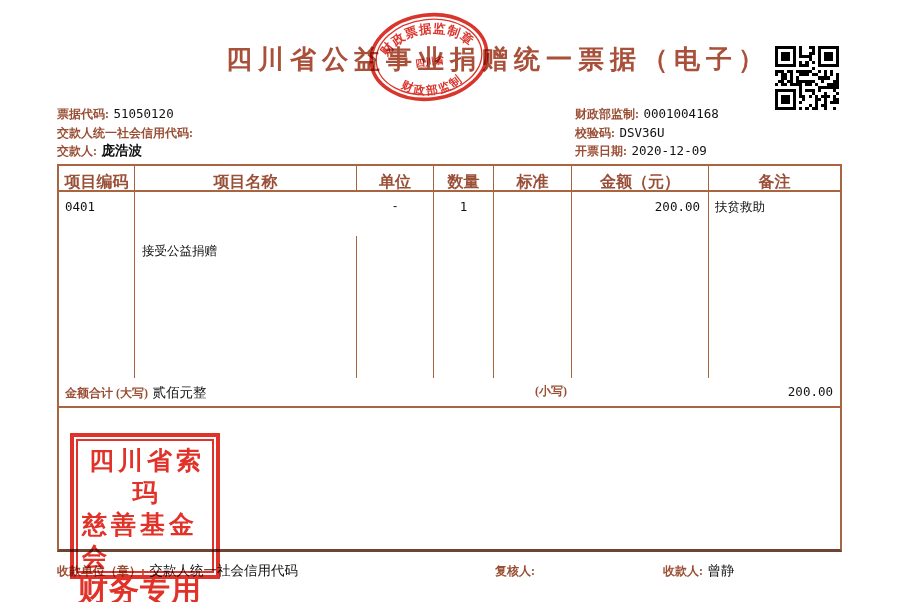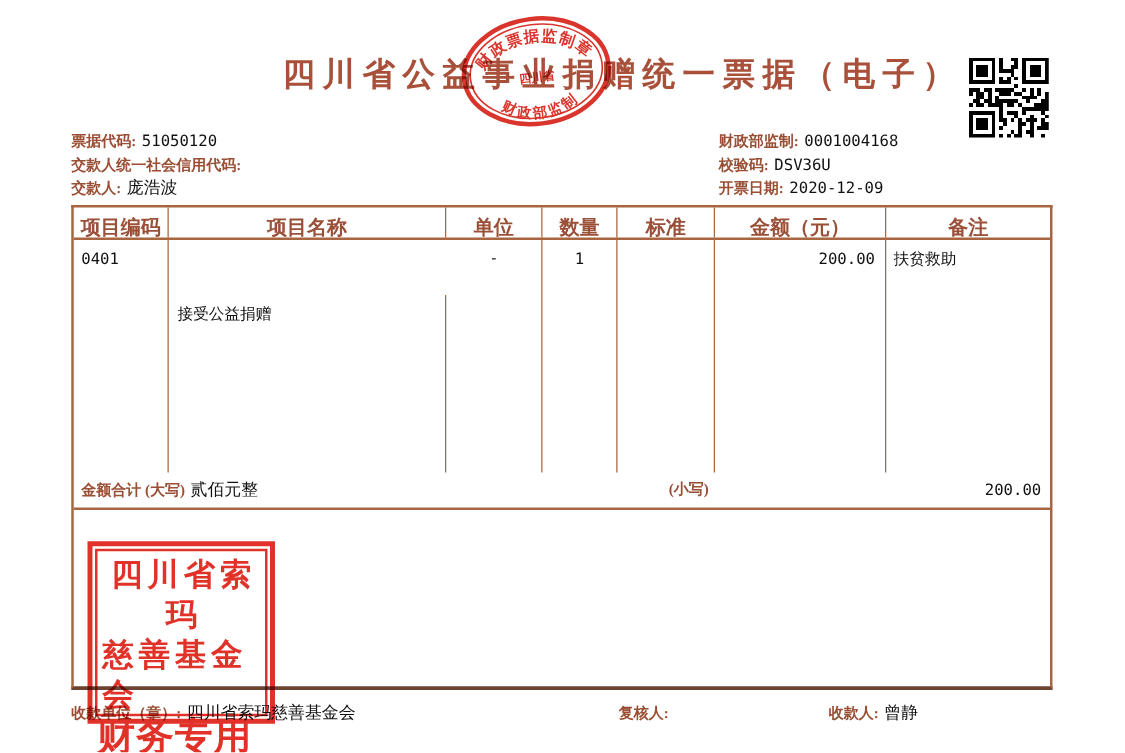--- a/index.html
+++ b/index.html
@@ -19,21 +19,21 @@
               mix-blend-mode:multiply;opacity:.92;}
 
   
   .qr{position:absolute;left:775px;top:46px;width:64px;height:64px;z-index:2;}
 
   
   .info{position:absolute;top:104px;line-height:18.5px;white-space:nowrap;}
   .info-left{left:57px;}
   .info-right{left:575px;}
   .info .row{height:18.5px;}
-  .info .val{font-size:13.5px;}
+  .info .val{font-size:13.5px;font-weight:bold;}
 
   
   .tbl{position:absolute;left:57px;top:164px;width:785px;height:388px;
        border:2px solid #a9653f;border-bottom:3px solid #6d4331;box-sizing:border-box;z-index:1;}
   .trow{display:flex;box-sizing:border-box;}
   .cell{box-sizing:border-box;border-right:1.5px solid #a9653f;overflow:hidden;}
   .cell:last-child{border-right:none;}
   .w1{width:76px;}.w2{width:222px;}.w3{width:77px;}.w4{width:60px;}.w5{width:78px;}.w6{width:137px;}.w7{flex:1;}
   .thead{height:26px;border-bottom:2px solid #a9653f;}
   .thead .cell{font-family:"Liberation Serif","DejaVu Serif",serif;font-weight:bold;color:#9a5038;
@@ -282,21 +282,21 @@
     <div class="seal-inner">
       <div class="seal-l1">四川省索玛</div>
       <div class="seal-l2">慈善基金会</div>
       <div class="seal-l3">财务专用章</div>
 
     </div>
   </div>
 
   <div class="footer-item f-payee">
     <span class="lbl">收款单位（章）:</span>
-    <span class="val">四川省索玛慈善基金会</span>
+    <span class="val">交款人统一社会信用代码</span>
   </div>
   <div class="footer-item f-reviewer">
     <span class="lbl">复核人:</span>
     <span class="val"></span>
   </div>
   <div class="footer-item f-cashier">
     <span class="lbl">收款人:</span>
     <span class="val">曾静</span>
   </div>
 

